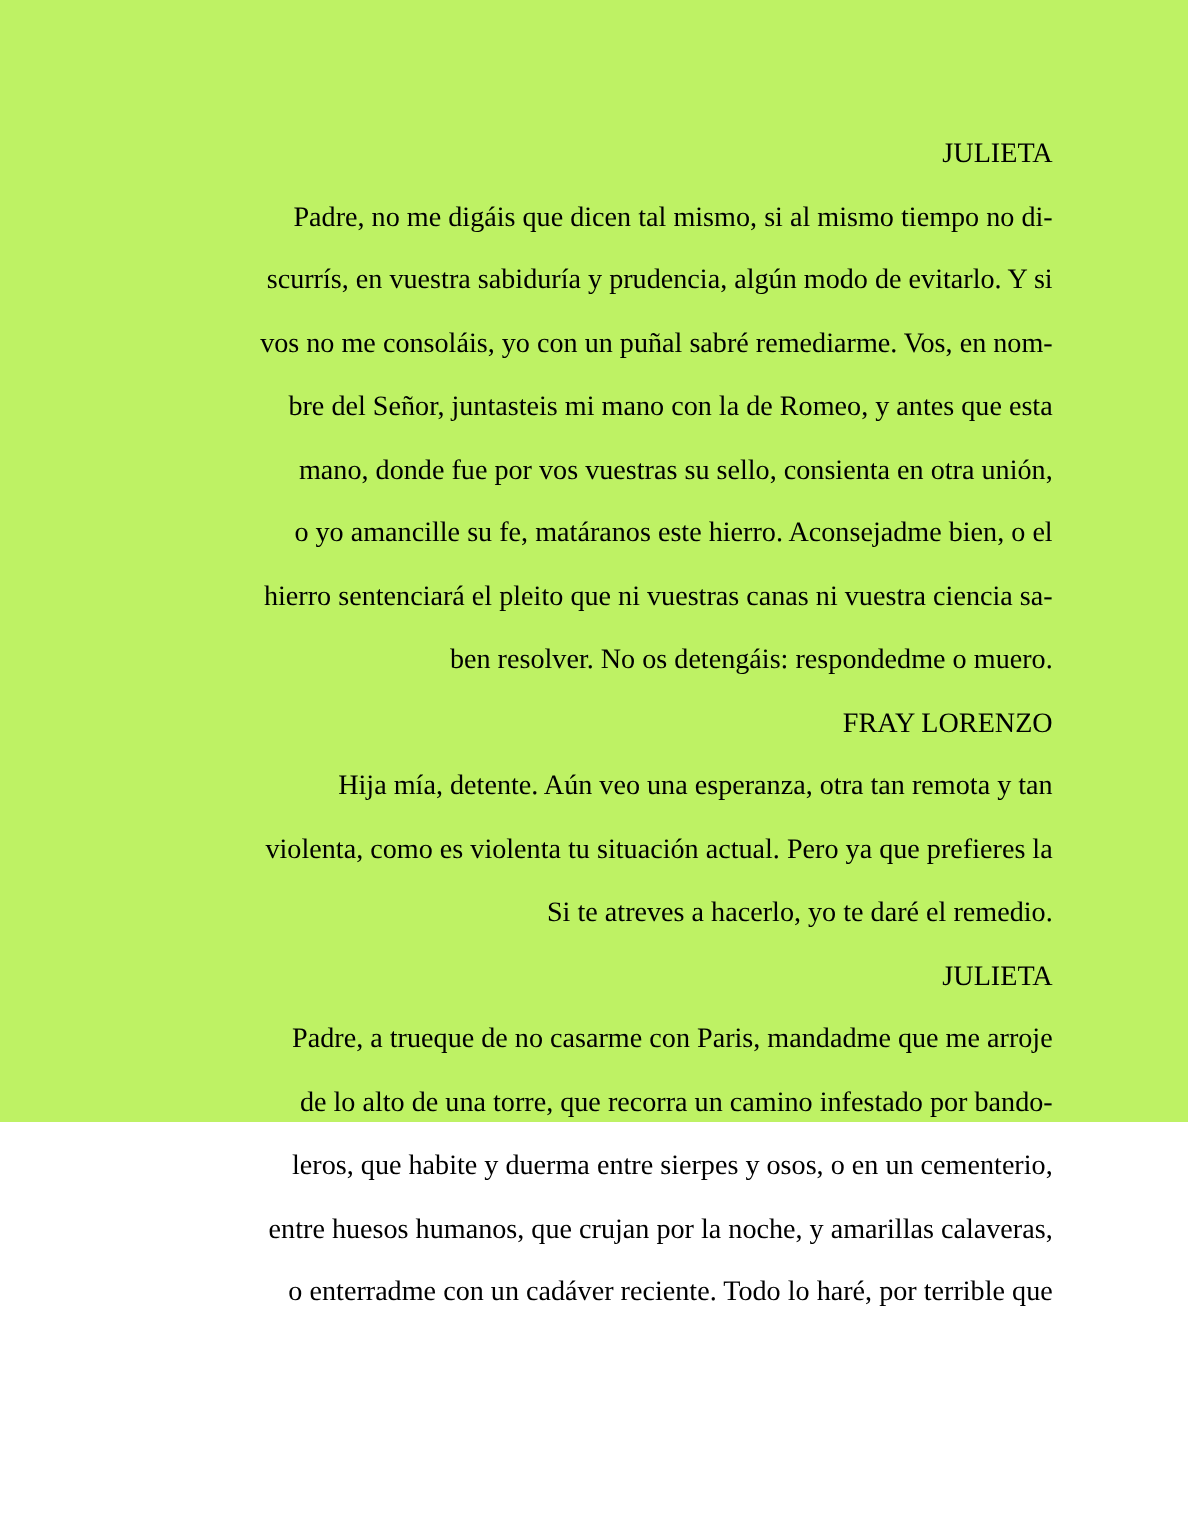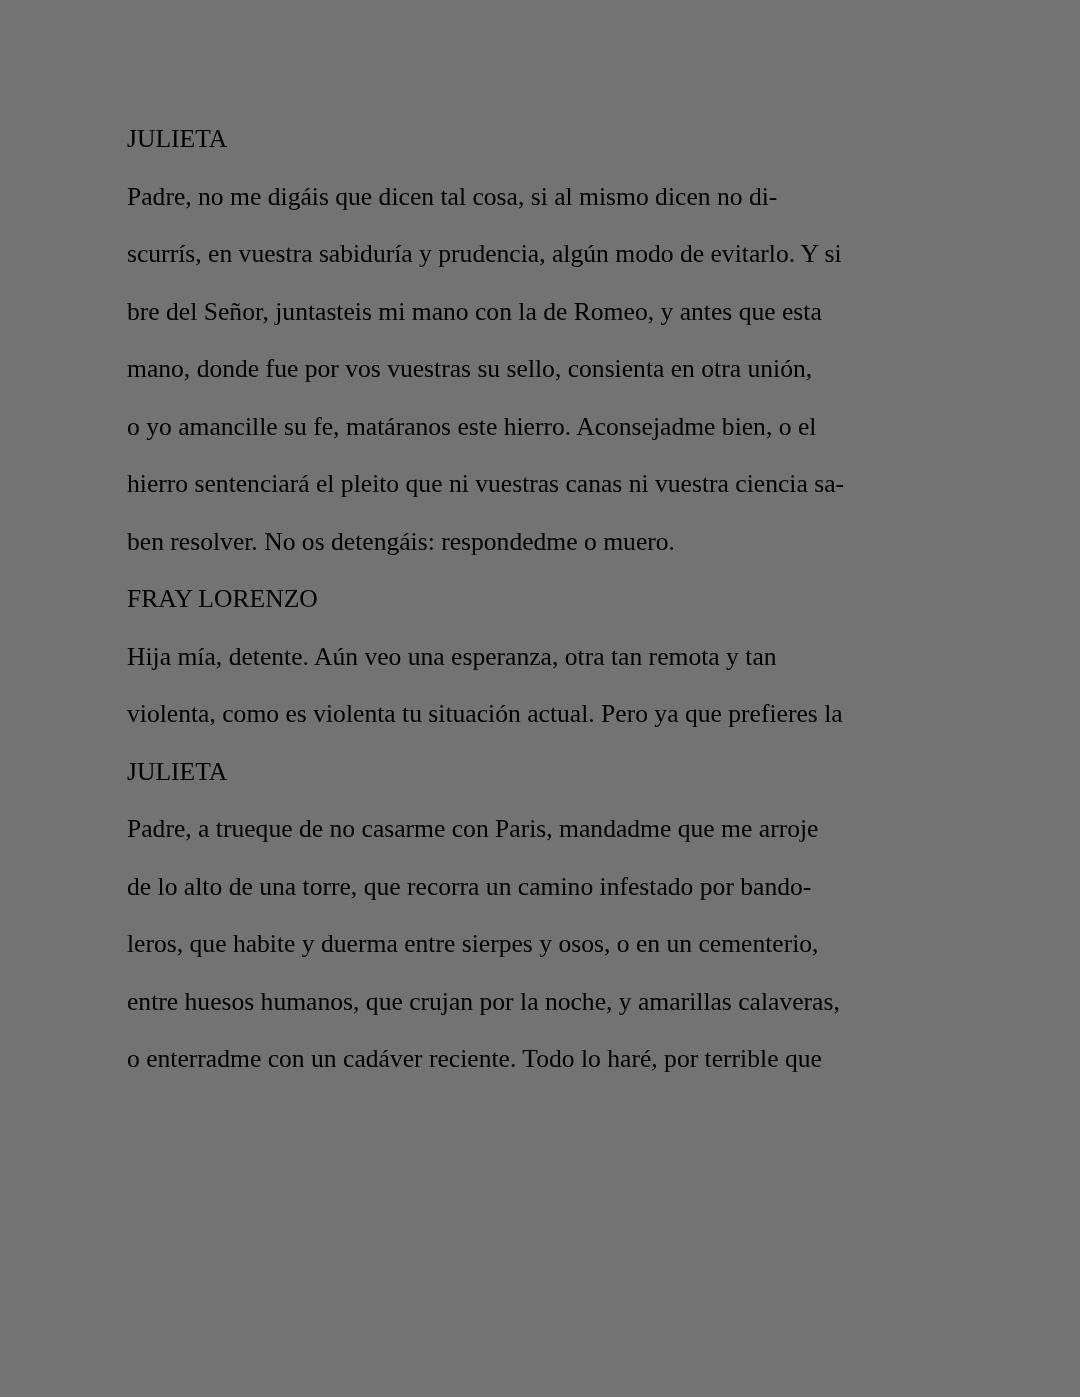--- a/index.html
+++ b/index.html
@@ -11,22 +11,23 @@
     height: 1397px;
     background: #ffffff;
     overflow: hidden;
     position: relative;
   }
   .page {
     position: absolute;
     left: 0;
     top: 0;
     width: 1080px;
-    height: 1397px;
-    background: #737373;
+    height: 1020px;
+    background: #bef264;
+    text-align: right;
   }
   .text-block {
     position: absolute;
     left: 127px;
     top: 110px;
     width: 830px;
     font-family: "Liberation Serif", "DejaVu Serif", serif;
     font-size: 25.6px;
     line-height: 57.5px;
     color: #000000;
@@ -39,30 +40,32 @@
   .speaker {
     
   }
 </style>
 </head>
 <body>
 
 <div class="page">
   <div class="text-block">
     <div class="line speaker">JULIETA</div>
-    <div class="line">Padre, no me digáis que dicen tal cosa, si al mismo dicen no di-</div>
+    <div class="line">Padre, no me digáis que dicen tal mismo, si al mismo tiempo no di-</div>
     <div class="line">scurrís, en vuestra sabiduría y prudencia, algún modo de evitarlo. Y si</div>
+    <div class="line">vos no me consoláis, yo con un puñal sabré remediarme. Vos, en nom-</div>
     <div class="line">bre del Señor, juntasteis mi mano con la de Romeo, y antes que esta</div>
     <div class="line">mano, donde fue por vos vuestras su sello, consienta en otra unión,</div>
     <div class="line">o yo amancille su fe, matáranos este hierro. Aconsejadme bien, o el</div>
     <div class="line">hierro sentenciará el pleito que ni vuestras canas ni vuestra ciencia sa-</div>
     <div class="line">ben resolver. No os detengáis: respondedme o muero.</div>
     <div class="line speaker">FRAY LORENZO</div>
     <div class="line">Hija mía, detente. Aún veo una esperanza, otra tan remota y tan</div>
     <div class="line">violenta, como es violenta tu situación actual. Pero ya que prefieres la</div>
+    <div class="line">Si te atreves a hacerlo, yo te daré el remedio.</div>
     <div class="line speaker">JULIETA</div>
     <div class="line">Padre, a trueque de no casarme con Paris, mandadme que me arroje</div>
     <div class="line">de lo alto de una torre, que recorra un camino infestado por bando-</div>
     <div class="line">leros, que habite y duerma entre sierpes y osos, o en un cementerio,</div>
     <div class="line">entre huesos humanos, que crujan por la noche, y amarillas calaveras,</div>
     <div class="line">o enterradme con un cadáver reciente. Todo lo haré, por terrible que</div>
   </div>
 </div>
 
 </body></html>

